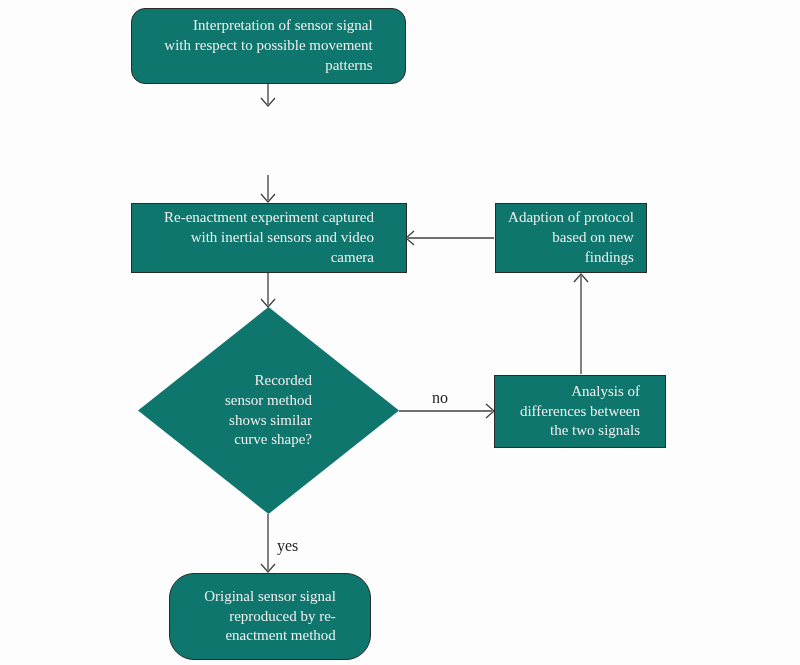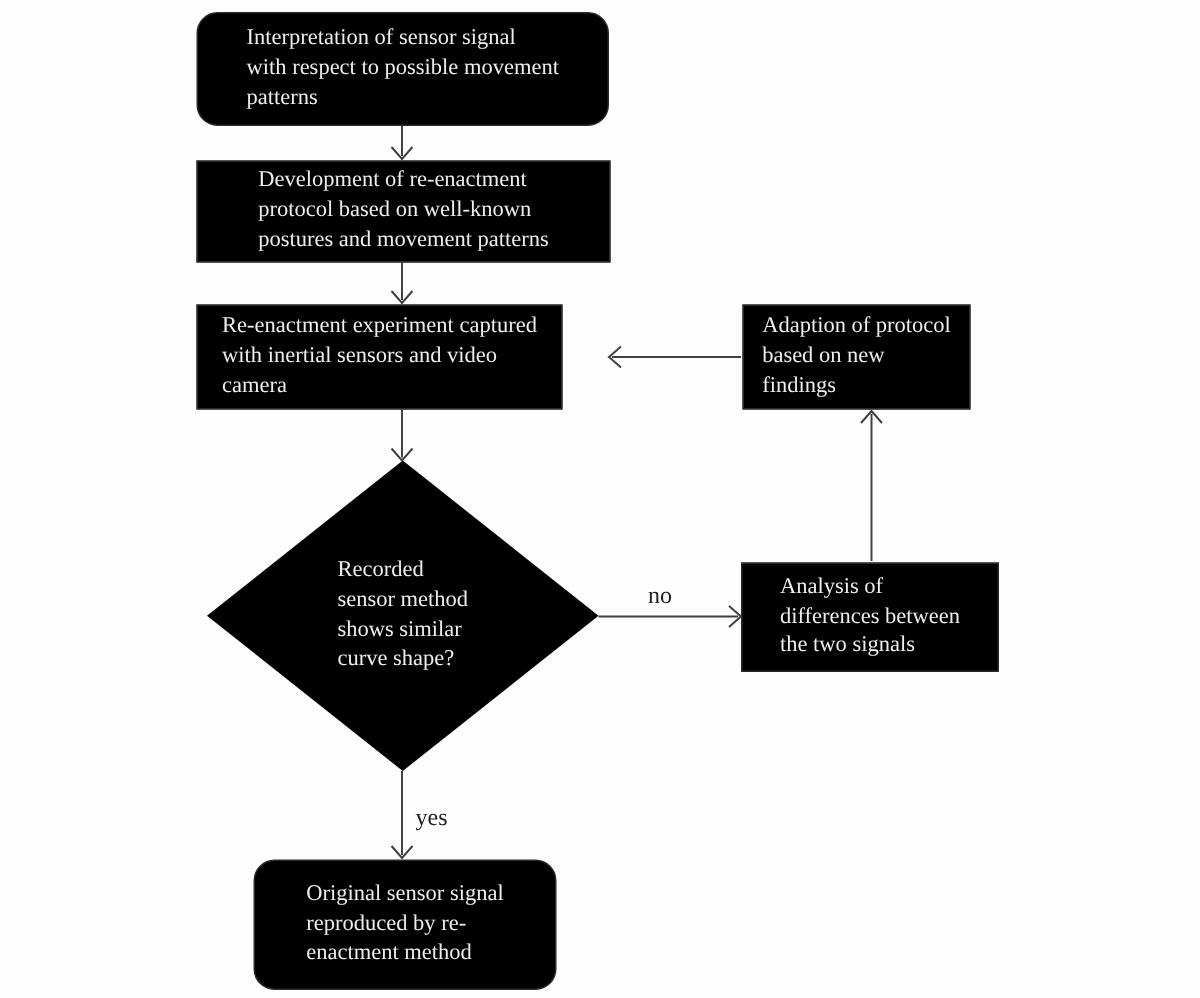--- a/index.html
+++ b/index.html
@@ -7,29 +7,29 @@
     width: 800px; height: 665px;
     position: relative;
     background: #fdfdfd;
     font-family: "Liberation Serif", serif;
     overflow: hidden;
   }
   .canvas { position: absolute; inset: 0; }
   .node {
     position: absolute;
     box-sizing: border-box;
-    background: #000000;
+    background: #0f766e;
     border: 1px solid #2a2a2a;
     color: #eeeeee;
     font-size: 15px;
     line-height: 1.32;
     display: flex;
     align-items: center;
     justify-content: center;
-    text-align: left;
+    text-align: right;
     white-space: pre-line;
     padding: 4px 8px;
   }
   .rounded { border-radius: 14px; }
   .diamond {
     clip-path: polygon(50% 0, 100% 50%, 50% 100%, 0 50%);
     border: none;
     padding: 0 52px;
   }
   .edge-label {
@@ -85,42 +85,39 @@
     <g>
       <line x1="268" y1="514" x2="268" y2="570"></line>
       <path d="M261 564 L268 572 L275 564"></path>
     </g>
   </svg>
 
   <div class="node rounded" style="left:131px; top:8px; width:275px; height:76px;">Interpretation of sensor signal
 with respect to possible movement
 patterns</div>
 
-  <div class="node" style="left:131px; top:107px; width:276px; height:68px;">Development of re-enactment
-protocol based on well-known
-postures and movement patterns</div>
 
-  <div class="node" style="left:131px; top:203px; width:244px; height:70px;">Re-enactment experiment captured
+  <div class="node" style="left:131px; top:203px; width:276px; height:70px;">Re-enactment experiment captured
 with inertial sensors and video
 camera</div>
 
   <div class="node" style="left:495px; top:203px; width:152px; height:70px;">Adaption of protocol
 based on new
 findings</div>
 
   <div class="node diamond" style="left:138px; top:307px; width:261px; height:207px;">Recorded
 sensor method
 shows similar
 curve shape?</div>
 
   <div class="node" style="left:494px; top:375px; width:172px; height:73px;">Analysis of
 differences between
 the two signals</div>
 
-  <div class="node rounded" style="left:169px; top:573px; width:202px; height:87px;">Original sensor signal
+  <div class="node rounded" style="left:169px; top:573px; width:202px; height:87px;border-radius:25px;">Original sensor signal
 reproduced by re-
 enactment method</div>
 
   <div class="edge-label" style="left:432px; top:390px;">no</div>
 
   <div class="edge-label" style="left:277px; top:538px;font-family:Liberation Serif, serif;">yes</div>
 
 </div>
 
 </body></html>

